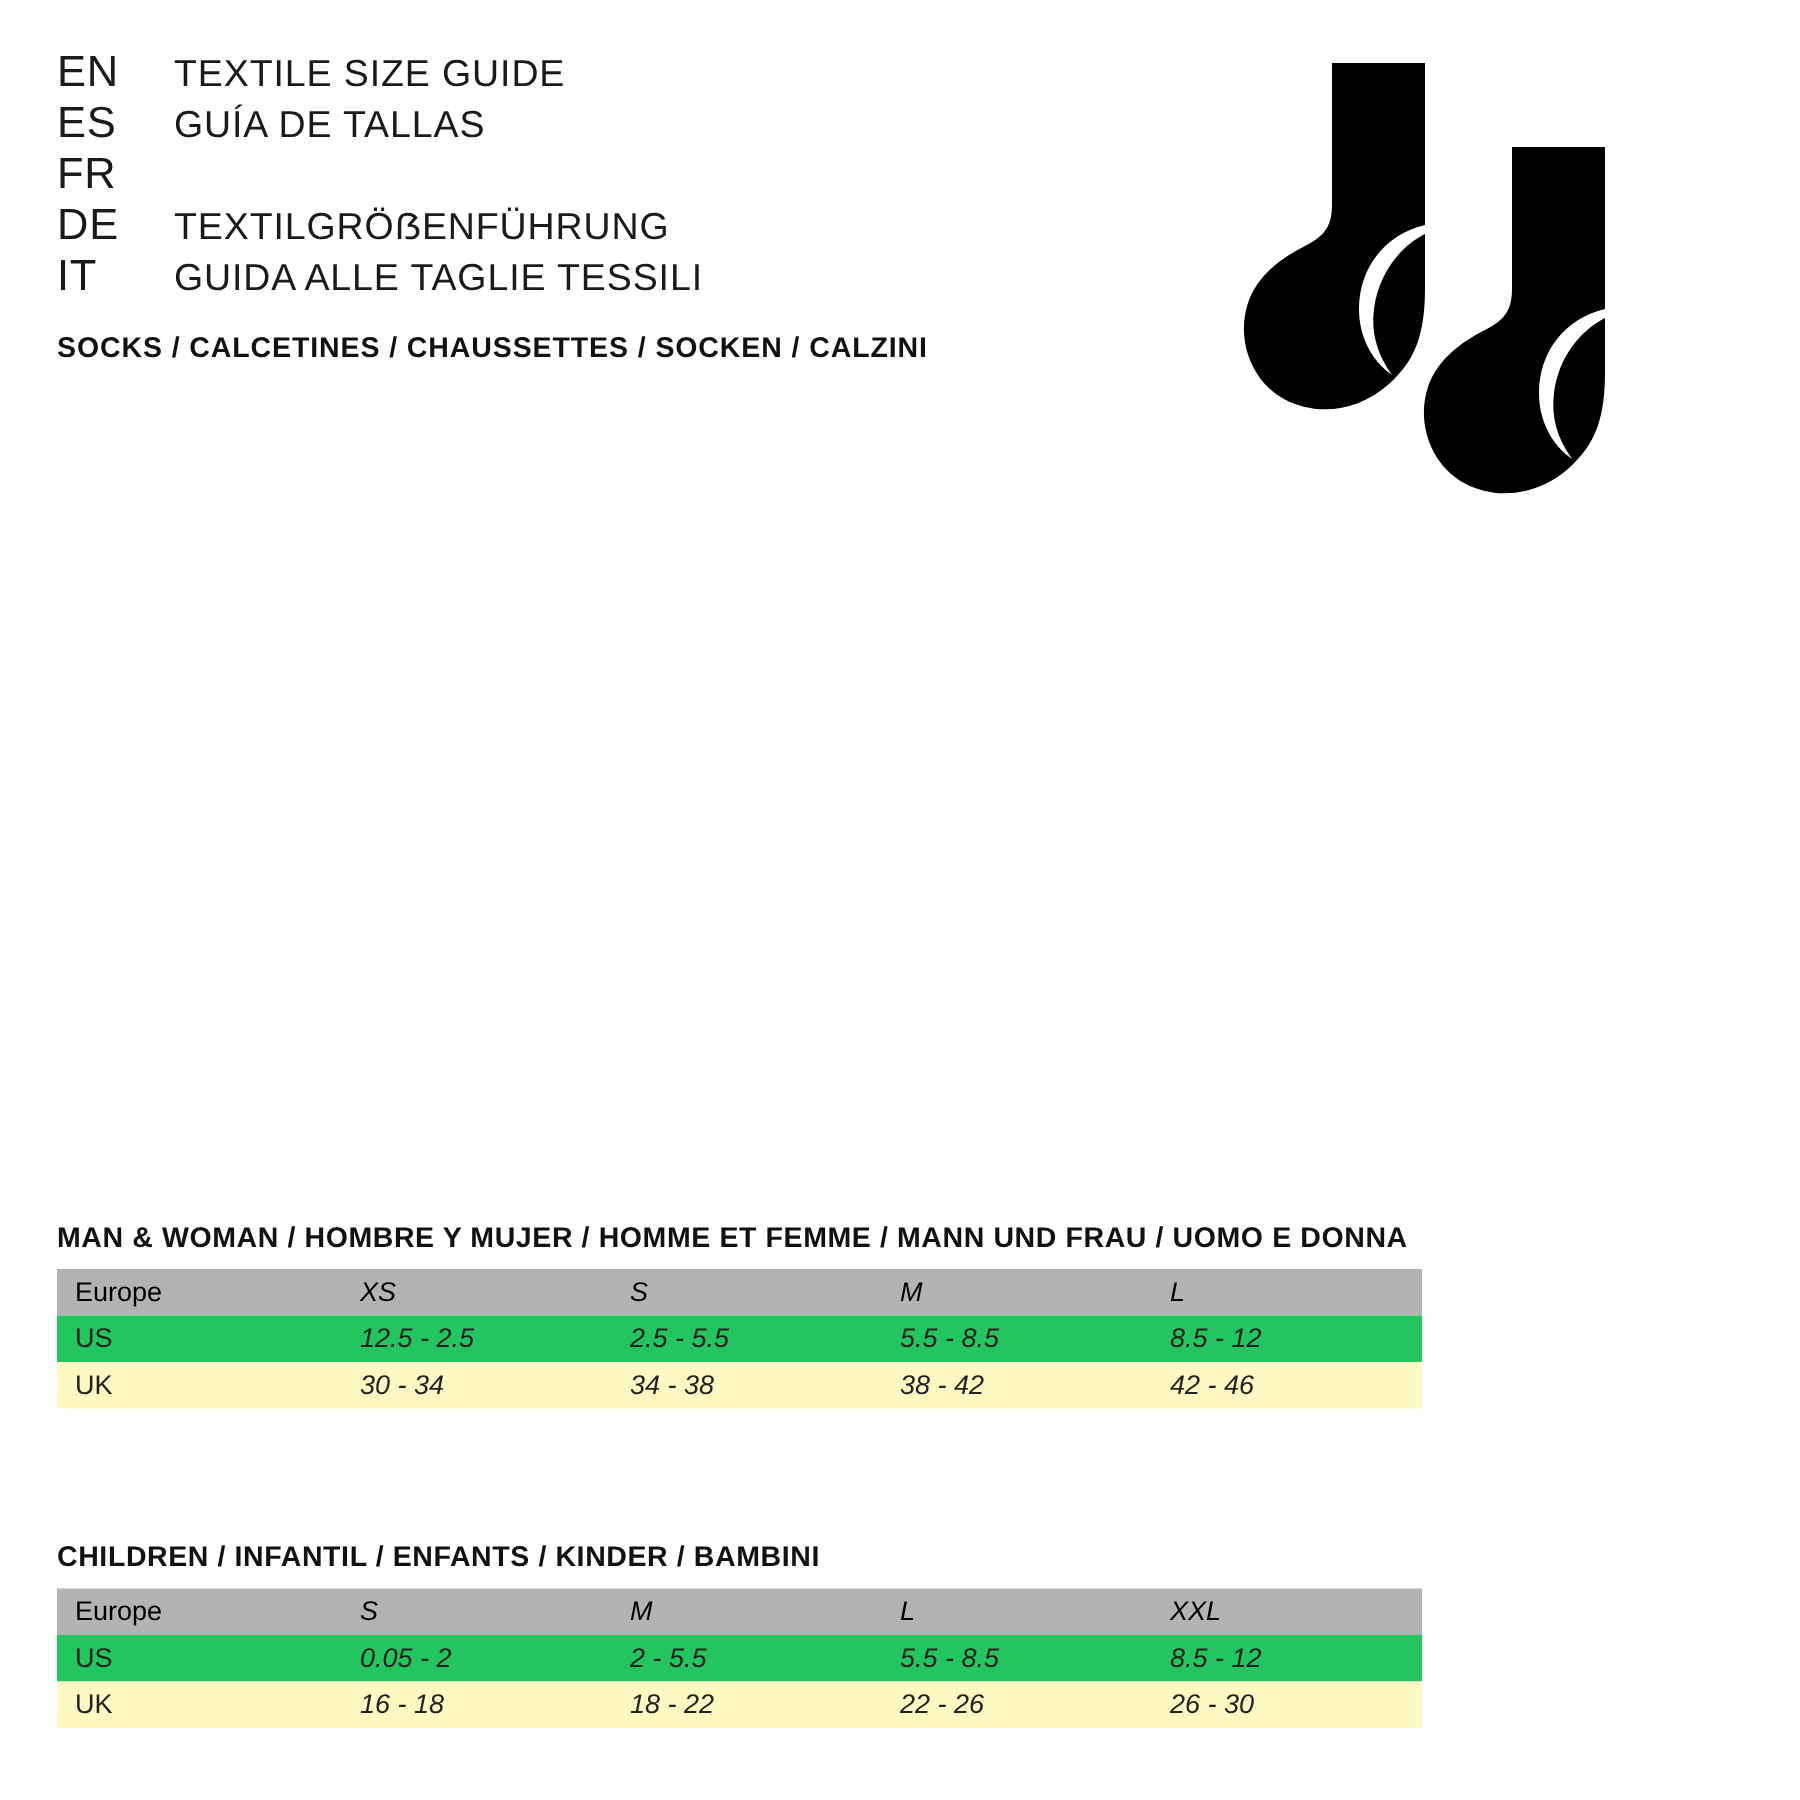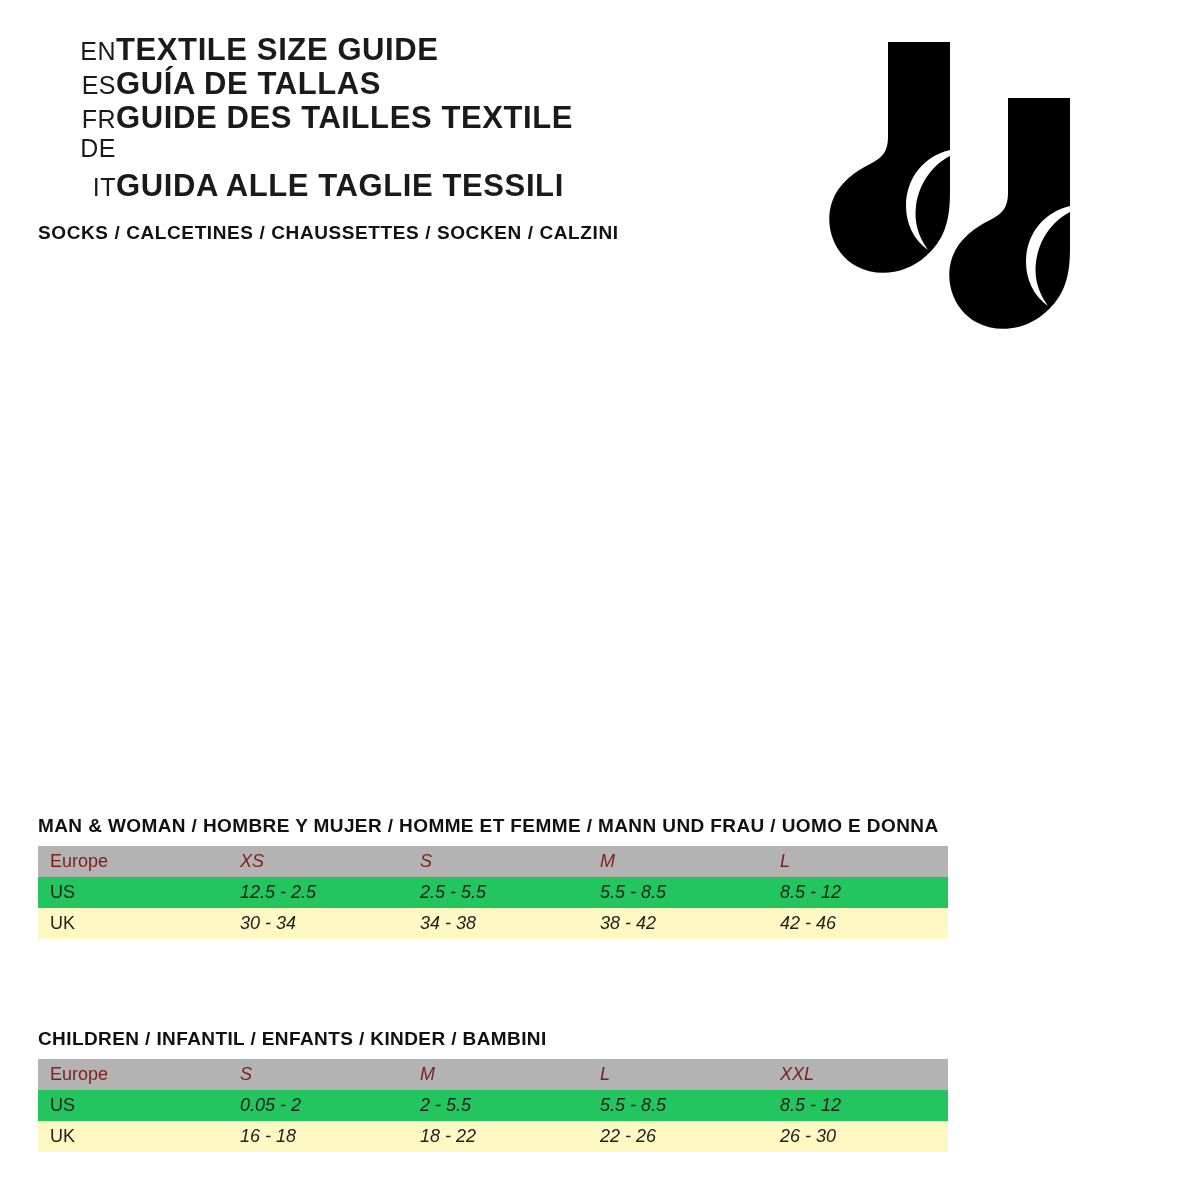--- a/index.html
+++ b/index.html
@@ -27,29 +27,28 @@
     width: 720px;
   }
   .lang-row {
     display: flex;
     align-items: baseline;
     height: 34px;
     white-space: nowrap;
   }
   .lang-code {
     width: 78px;
-    font-size: 25px;
+    font-size: 29px;
     font-weight: 400;
     letter-spacing: 0.5px;
     color: #1a1a1a;
-    text-align: right;
   }
   .lang-text {
-    font-size: 31px;
-    font-weight: 700;
+    font-size: 25px;
+    font-weight: 400;
     letter-spacing: 0.6px;
     color: #1a1a1a;
   }
 
   .product-line {
     position: absolute;
     left: 38px;
     top: 222px;
     font-size: 19px;
     font-weight: bold;
@@ -88,21 +87,21 @@
   }
   table.size-table td {
     height: 31px;
     font-size: 18px;
     color: #222222;
     padding: 0 12px;
     border: none;
   }
   table.size-table tr.head td {
     background: #b3b3b3;
-    color: #7f1d1d;
+    color: #000000;
     margin-top: 32px;
   }
   table.size-table tr.alt td {
     background: #22c55e;
   }
   table.size-table tr.shade td {
     background: #fef9c3;
   }
   td.lbl {
     text-align: left;
@@ -122,24 +121,24 @@
     <div class="lang-row">
       <span class="lang-code">EN</span>
       <span class="lang-text">TEXTILE SIZE GUIDE</span>
     </div>
     <div class="lang-row">
       <span class="lang-code">ES</span>
       <span class="lang-text">GUÍA DE TALLAS</span>
     </div>
     <div class="lang-row">
       <span class="lang-code">FR</span>
-      <span class="lang-text">GUIDE DES TAILLES TEXTILE</span>
     </div>
     <div class="lang-row">
       <span class="lang-code">DE</span>
+      <span class="lang-text">TEXTILGRÖẞENFÜHRUNG</span>
     </div>
     <div class="lang-row">
       <span class="lang-code">IT</span>
       <span class="lang-text">GUIDA ALLE TAGLIE TESSILI</span>
     </div>
   </div>
 
   <div class="product-line">SOCKS / CALCETINES / CHAUSSETTES / SOCKEN / CALZINI</div>
 
   <div class="socks">

